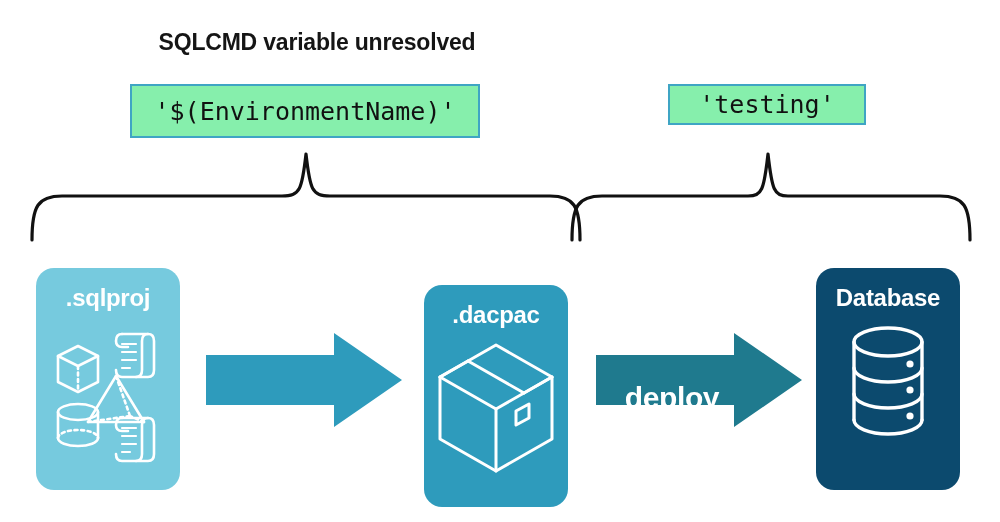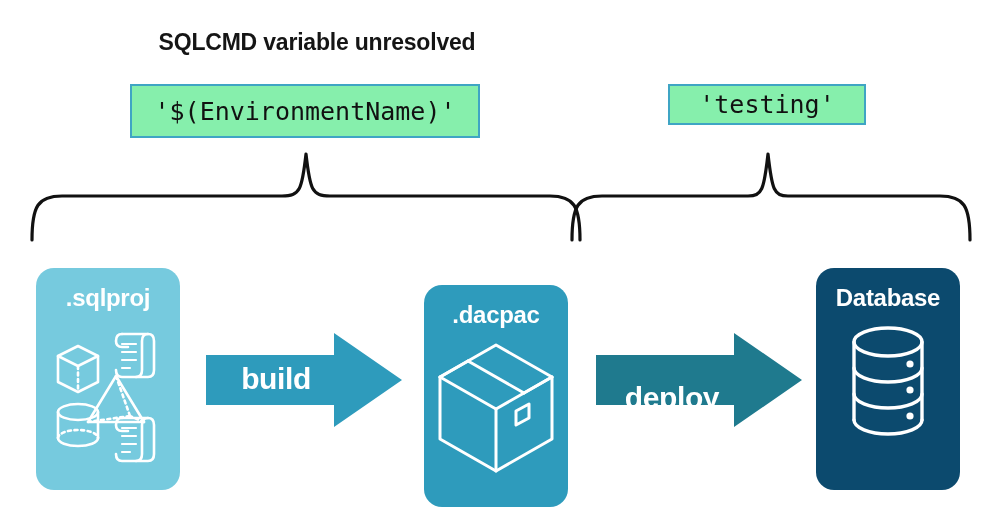--- a/index.html
+++ b/index.html
@@ -175,21 +175,20 @@
             <path d="M78,108 L92,108 M78,116 L92,116 M78,124 L92,124 M78,132 L86,132" stroke-width="2.2"></path>
           </g>
         </g>
       </svg>
     </div>
   </div>
 
   <svg class="arrow" id="arrow-build" width="196" height="94" viewBox="0 0 196 94">
     <path d="M0,22 L128,22 L128,0 L196,47 L128,94 L128,72 L0,72 Z" fill="#2E9BBC"></path>
   </svg>
-  <div class="arrow-label" id="label-build">build</div>
 
   <div class="card" id="card-dacpac" style="background:#2E9BBC">
     <div class="card-label">.dacpac</div>
     <div class="card-art">
       <svg width="124" height="142" viewBox="0 0 124 142">
         <g fill="none" stroke="#ffffff" stroke-width="3" stroke-linejoin="round" stroke-linecap="round">
 
           <path d="M62,8 L118,40 L118,102 L62,134 L6,102 L6,40 Z"></path>
 
           <path d="M62,72 L62,134"></path>

